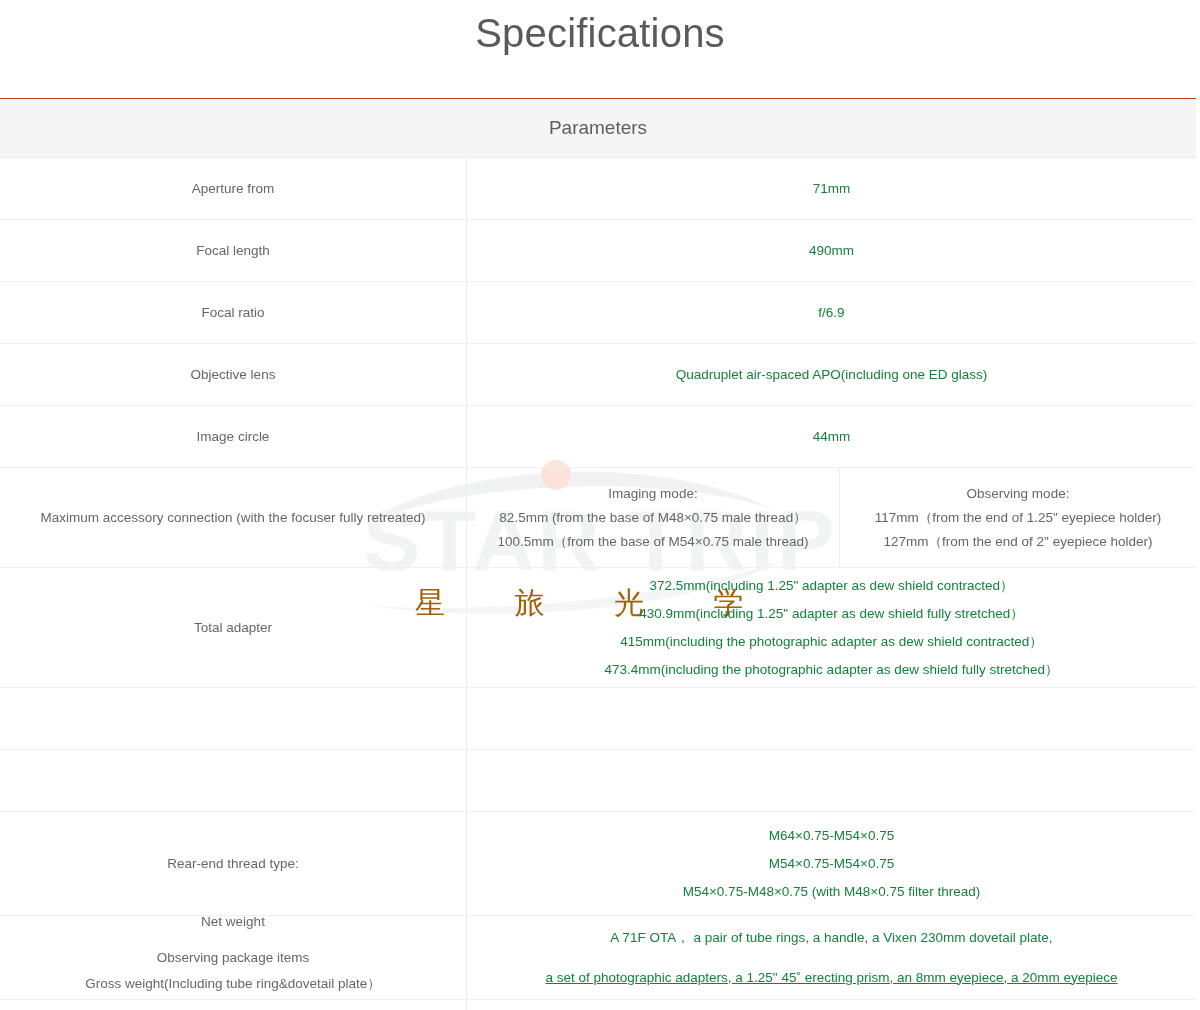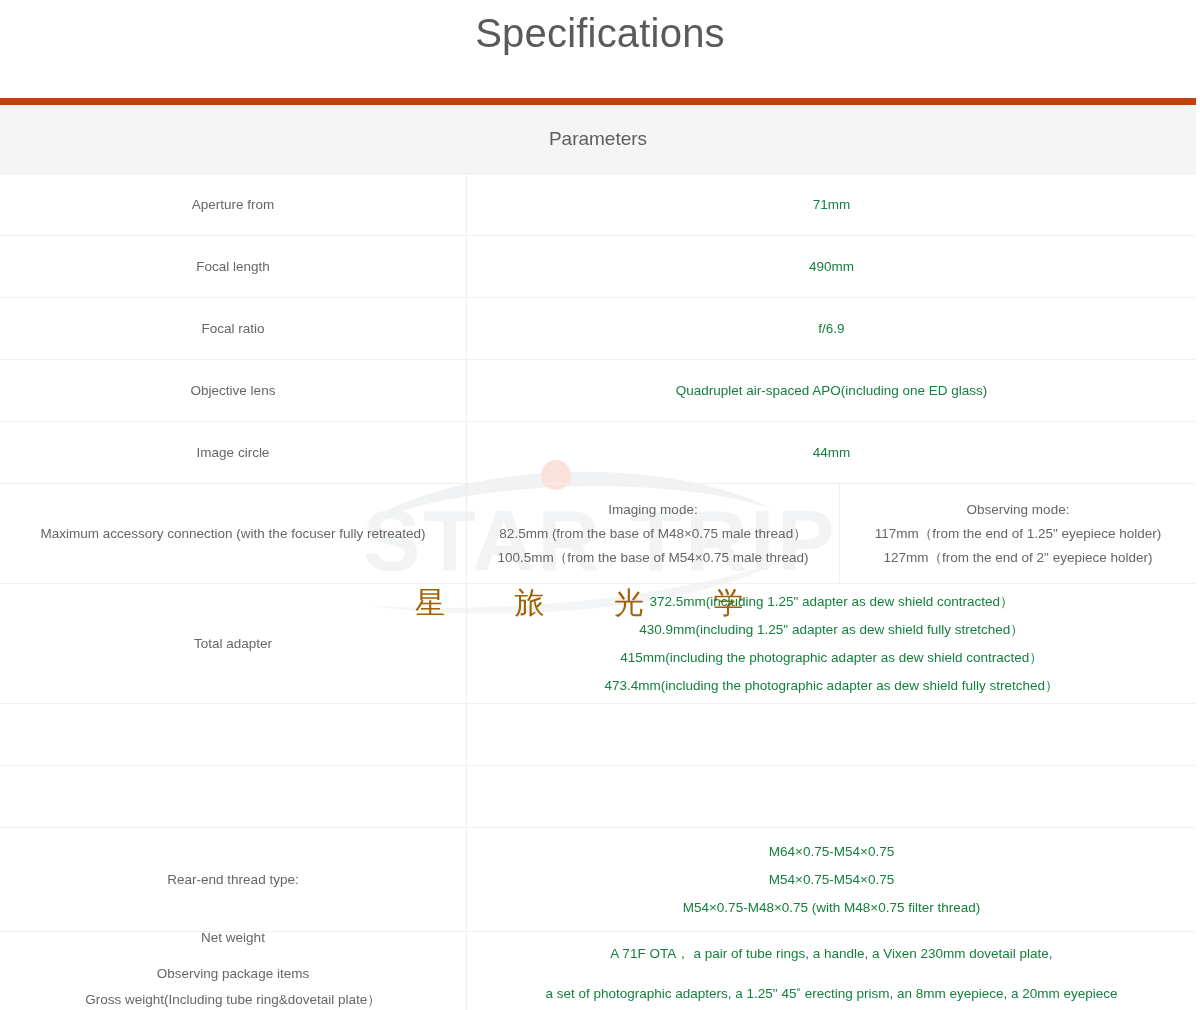--- a/index.html
+++ b/index.html
@@ -80,23 +80,23 @@
   
   .spec-table {
     position: absolute;
     top: 98px;
     left: 0;
     width: 1196px;
     z-index: 2;
   }
 
   .thead {
-    height: 76px;
+    height: 60px;
     background: #f5f5f5;
-    border-top: 7px solid #c2410c;
+    border-top: 1px solid #c2410c;
     border-bottom: 1px solid #ececec;
     display: flex;
     align-items: center;
     justify-content: center;
   }
   .thead-label {
     font-size: 19px;
     color: #5e5e5e;
     font-weight: 400;
   }
@@ -161,21 +161,21 @@
   
   .h-aperture, .h-focal-length, .h-focal-ratio,
   .h-objective, .h-image-circle { height: 62px; }
   .h-accessory { height: 100px; }
   .h-total-length { height: 120px; }
   .h-net-weight, .h-gross-weight { height: 62px; flex-direction: column; }
   .h-thread { height: 104px; }
   .h-package { height: 84px; }
 
   .pkg-line { display: block; white-space: nowrap; }
-  .pkg-line + .pkg-line { margin-top: 18px; }
+  .pkg-line + .pkg-line { margin-top: 18px; text-decoration: underline; }
 </style>
 </head>
 <body>
 
 <div class="page">
 
   <h1 class="page-title">Specifications</h1>
 
   <div class="watermark">
     <svg class="wm-svg" width="500" height="175" viewBox="0 0 500 175">

